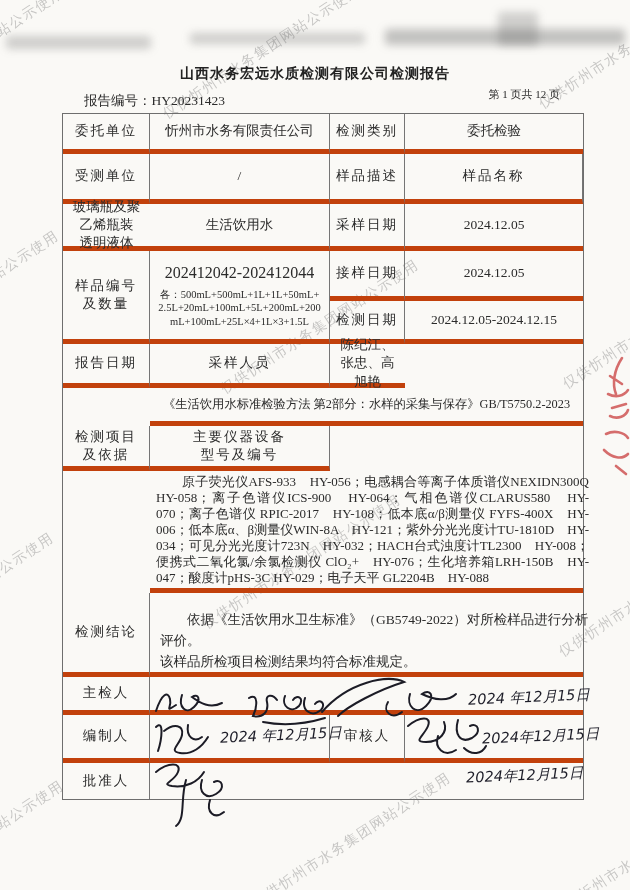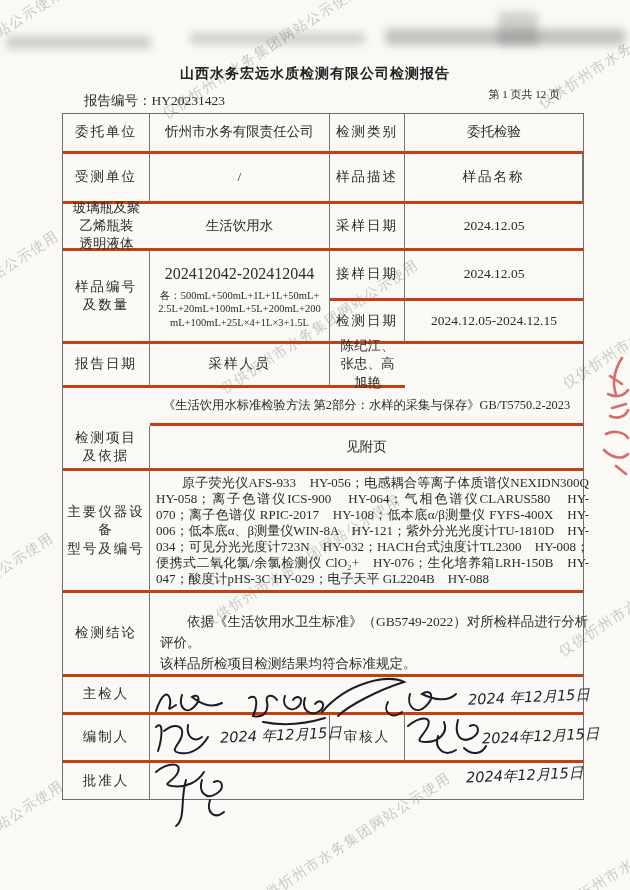--- a/index.html
+++ b/index.html
@@ -15,21 +15,21 @@
   #title{position:absolute;left:0;top:65px;width:100%;text-align:center;
          font-size:14px;font-weight:bold;letter-spacing:1px;
          font-family:"Liberation Sans",sans-serif;color:#222;}
   #report-no{position:absolute;left:84px;top:92px;font-size:13.5px;}
   #page-info{position:absolute;right:70px;top:87px;font-size:11px;}
   
   #tbl{position:absolute;left:62px;top:113px;width:520px;height:685px;
        display:grid;grid-template-columns:87px 180px 75px 178px;
        grid-template-rows:40px 50px 47px 50px 43px 44px 38px 45px 122px 84px 38px 48px 36px;
        border:1px solid #6e6e6e;box-sizing:content-box;background:transparent;}
-  .cell{border-right:1px solid #757575;border-bottom:3px solid #c2410c;
+  .cell{border-right:1px solid #757575;border-bottom:5px solid #c2410c;
         display:flex;flex-direction:column;align-items:center;justify-content:center;
         text-align:center;font-size:13.5px;padding:2px 4px;box-sizing:border-box;
         line-height:1.35;overflow:visible;}
   .cell.nr{border-right:none;}
   .cell.nb{border-bottom:none;}
   .lbl{letter-spacing:2px;}
   .left{align-items:flex-start;text-align:left;}
   .para{display:block;width:100%;text-align:justify;text-indent:2em;
         font-size:13px;line-height:16px;padding:3px 6px;}
   .concl{display:block;width:100%;text-align:left;font-size:13.5px;line-height:21px;
@@ -109,21 +109,20 @@
     <div class="cell lbl">报告日期</div>
     <div class="cell lbl">采样人员</div>
     <div class="cell nr">陈纪江、张忠、高旭艳</div>
 
     <div class="cell nr nowrap" style="grid-column:2 / span 3">《生活饮用水标准检验方法 第2部分：水样的采集与保存》GB/T5750.2-2023</div>
 
     <div class="cell lbl">
       <div>检测项目</div>
       <div>及依据</div>
     </div>
-    <div class="cell nr" style="grid-column:2 / span 3">见附页</div>
 
     <div class="cell lbl">
       <div>主要仪器设备</div>
       <div>型号及编号</div>
     </div>
     <div class="cell nr left" style="grid-column:2 / span 3;padding:0">
       <div class="para">原子荧光仪AFS-933　HY-056；电感耦合等离子体质谱仪NEXIDN300Q HY-058；离子色谱仪ICS-900　HY-064；气相色谱仪CLARUS580　HY-070；离子色谱仪 RPIC-2017　HY-108；低本底α/β测量仪 FYFS-400X　HY-006；低本底α、β测量仪WIN-8A　HY-121；紫外分光光度计TU-1810D　HY-034；可见分光光度计723N　HY-032；HACH台式浊度计TL2300　HY-008；便携式二氧化氯/余氯检测仪 ClO₂+　HY-076；生化培养箱LRH-150B　HY-047；酸度计pHS-3C HY-029；电子天平 GL2204B　HY-088</div>
     </div>
 
     <div class="cell lbl">检测结论</div>

